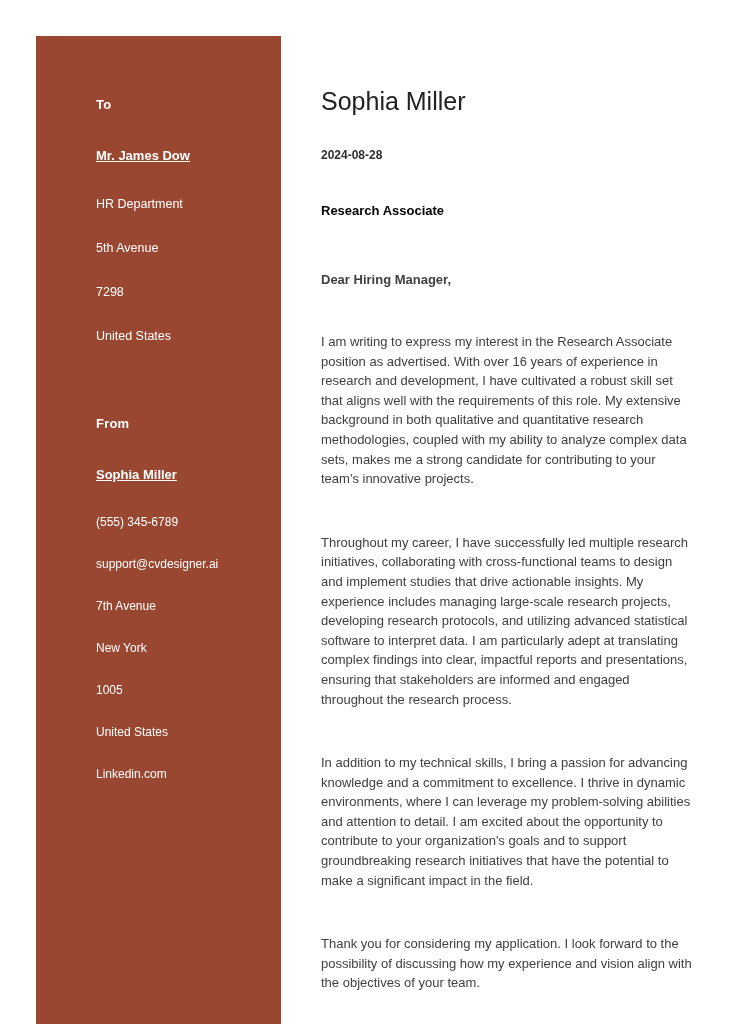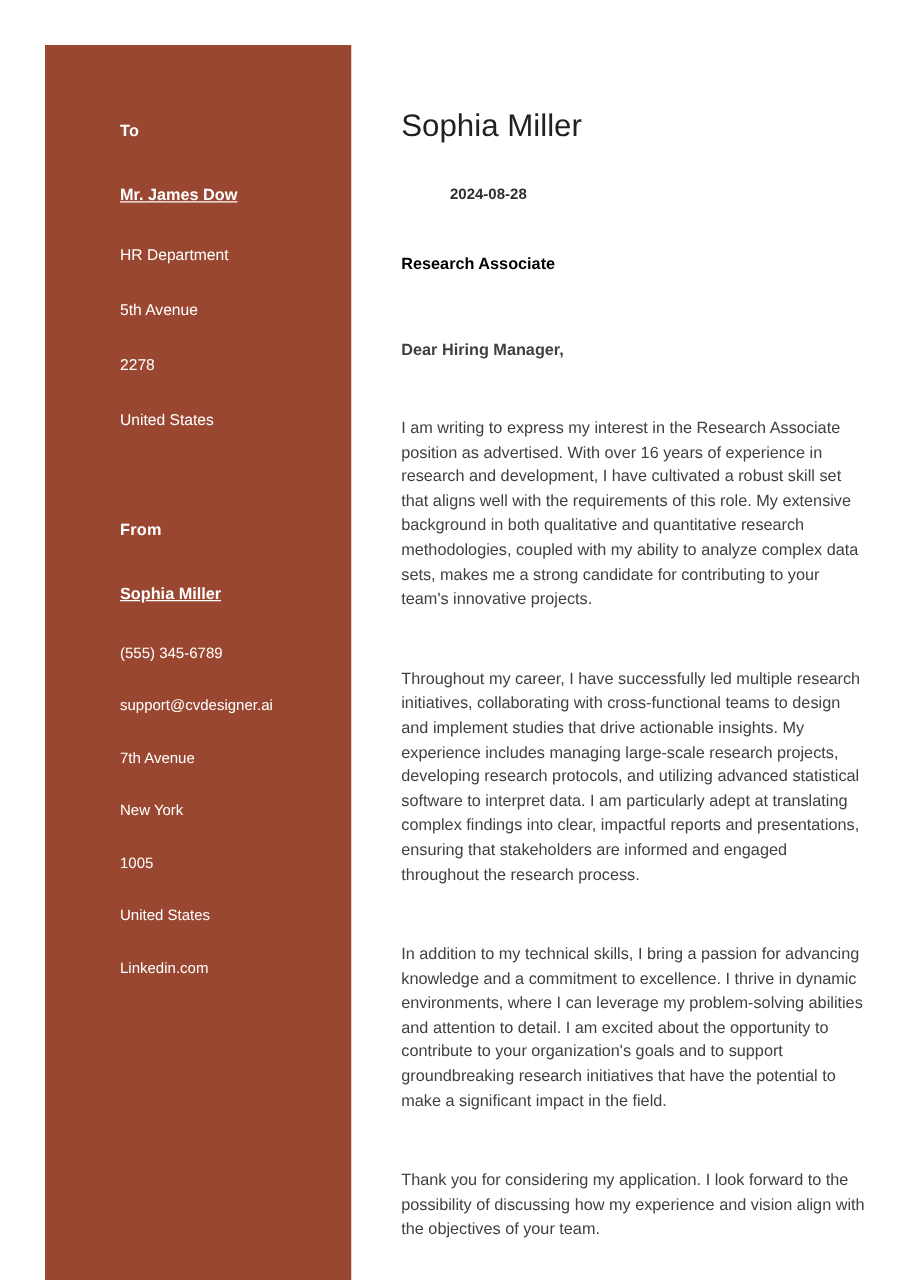--- a/index.html
+++ b/index.html
@@ -59,21 +59,20 @@
     font-weight: 400;
     color: #212121;
     line-height: 1.2;
     margin-bottom: 8px;
   }
   .letter-date {
     font-size: 12px;
     font-weight: 700;
     color: #2f2f2f;
     margin-bottom: 17px;
-    margin-left: 39px;
   }
   .letter-jobtitle {
     font-size: 13px;
     font-weight: 700;
     color: #000000;
     margin-bottom: 30px;
   }
   .letter-salutation {
     font-size: 13px;
     margin-bottom: 21px;
@@ -100,21 +99,21 @@
 <body>
 
 <div class="page">
 
   <aside class="sidebar">
     <div class="sb-block-to">
       <div class="sb-heading">To</div>
       <div class="sb-name">Mr. James Dow</div>
       <div class="sb-line">HR Department</div>
       <div class="sb-line">5th Avenue</div>
-      <div class="sb-line">2278</div>
+      <div class="sb-line">7298</div>
       <div class="sb-line">United States</div>
     </div>
 
     <div class="sb-block-from">
       <div class="sb-heading">From</div>
       <div class="sb-name">Sophia Miller</div>
       <div class="sb-line">(555) 345-6789</div>
       <div class="sb-line">support@cvdesigner.ai</div>
       <div class="sb-line">7th Avenue</div>
       <div class="sb-line">New York</div>

